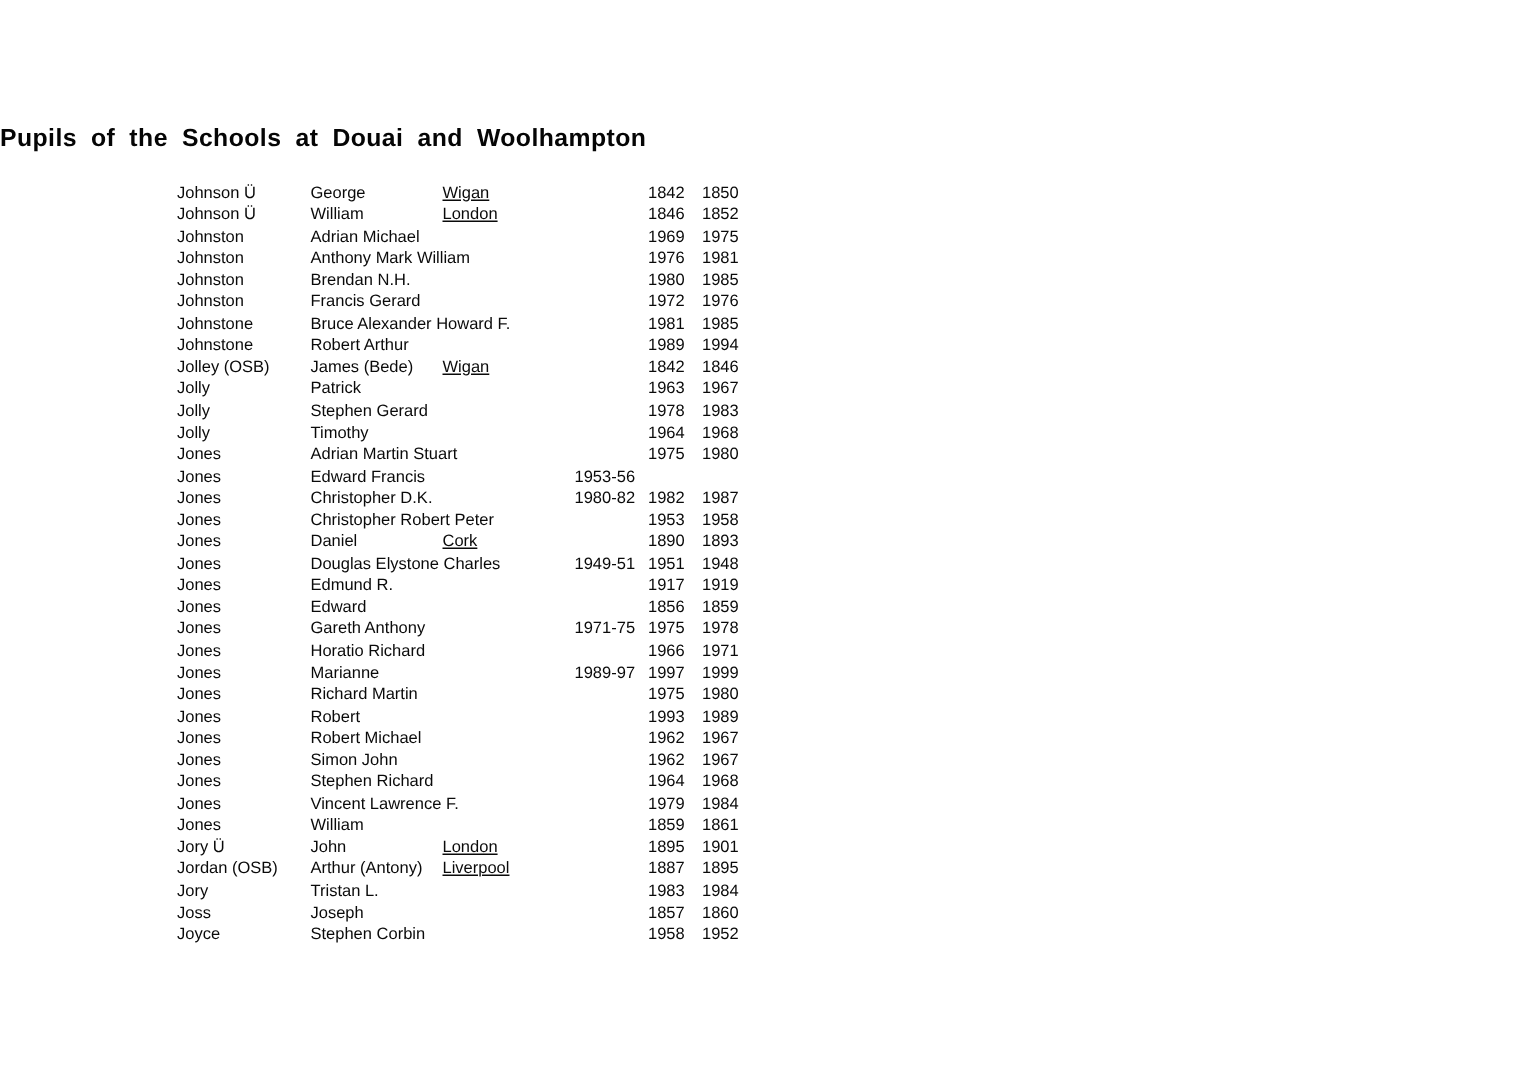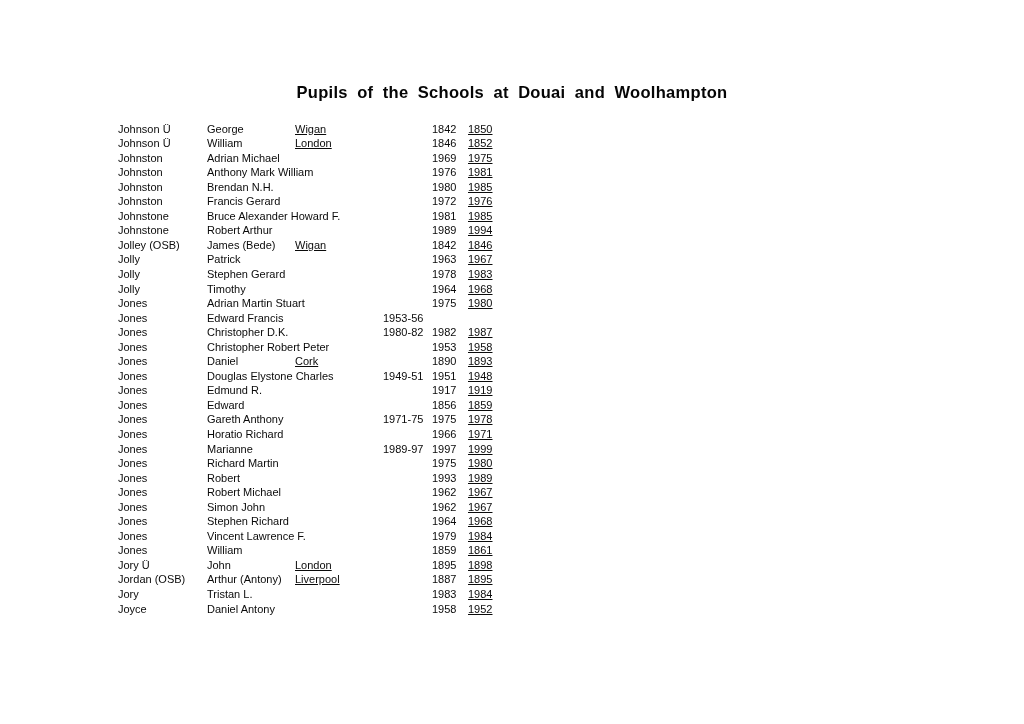--- a/index.html
+++ b/index.html
@@ -10,21 +10,21 @@
     height: 724px;
     background: #ffffff;
     font-family: "Liberation Sans", sans-serif;
     color: #0a0a0a;
   }
   .doc-title {
     position: absolute;
     left: 0;
     top: 83px;
     width: 1024px;
-    text-align: center;
+    text-align: left;
     font-size: 16.5px;
     font-weight: bold;
     letter-spacing: 0.3px;
     word-spacing: 4.5px;
     color: #050505;
   }
   .pupils-table {
     position: absolute;
     left: 118px;
     top: 121.5px;
@@ -35,21 +35,21 @@
     line-height: 14.55px;
     font-size: 11px;
     white-space: nowrap;
   }
   .col { display: inline-block; overflow: visible; }
   .col.surname  { width: 89px;  }
   .col.forename { width: 88px;  }
   .col.place    { width: 88px; text-decoration: underline;  }
   .col.range    { width: 49px;  }
   .col.from     { width: 36px;  }
-  .col.to       { width: 26px; text-decoration: underline;  }
+  .col.to       { width: 26px;  }
 </style>
 </head>
 <body>
 
 <div class="page">
   <div class="doc-title">Pupils of the Schools at Douai and Woolhampton</div>
 
   <div class="pupils-table">
   <div class="row">
     <span class="col surname">Johnson Ü</span>
@@ -320,44 +320,52 @@
     <span class="col from">1859</span>
     <span class="col to">1861</span>
   </div>
 
   <div class="row">
     <span class="col surname">Jory Ü</span>
     <span class="col forename">John</span>
     <span class="col place">London</span>
     <span class="col range"></span>
     <span class="col from">1895</span>
-    <span class="col to">1898</span>
+    <span class="col to">1901</span>
   </div>
 
   <div class="row">
     <span class="col surname">Jordan (OSB)</span>
     <span class="col forename">Arthur (Antony)</span>
     <span class="col place">Liverpool</span>
     <span class="col range"></span>
     <span class="col from">1887</span>
     <span class="col to">1895</span>
   </div>
 
   <div class="row">
     <span class="col surname">Jory</span>
     <span class="col forename">Tristan L.</span>
     <span class="col place"></span>
     <span class="col range"></span>
     <span class="col from">1983</span>
     <span class="col to">1984</span>
   </div>
 
+  <div class="row">
+    <span class="col surname">Joss</span>
+    <span class="col forename">Joseph</span>
+    <span class="col place"></span>
+    <span class="col range"></span>
+    <span class="col from">1857</span>
+    <span class="col to">1860</span>
+  </div>
 
   <div class="row">
     <span class="col surname">Joyce</span>
-    <span class="col forename">Daniel Antony</span>
+    <span class="col forename">Stephen Corbin</span>
     <span class="col place"></span>
     <span class="col range"></span>
     <span class="col from">1958</span>
     <span class="col to">1952</span>
   </div>
 </div>
 </div>
 
 </body></html>

